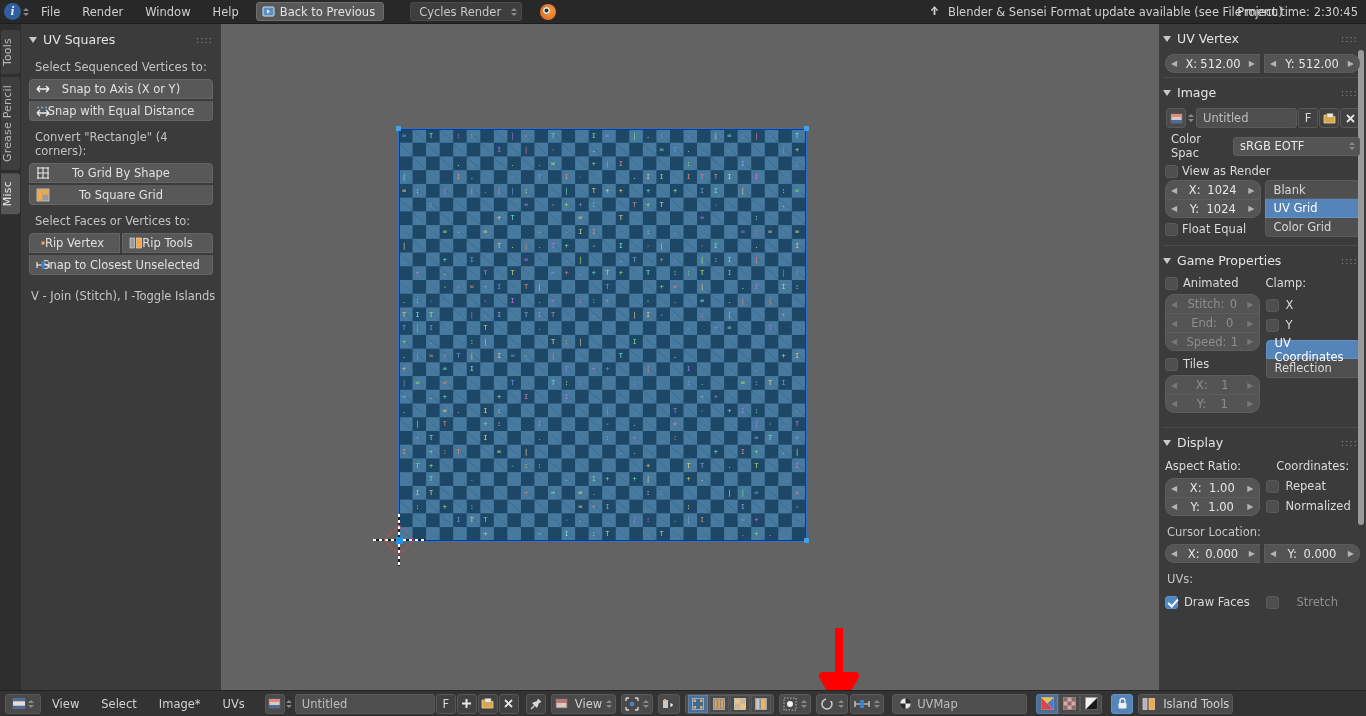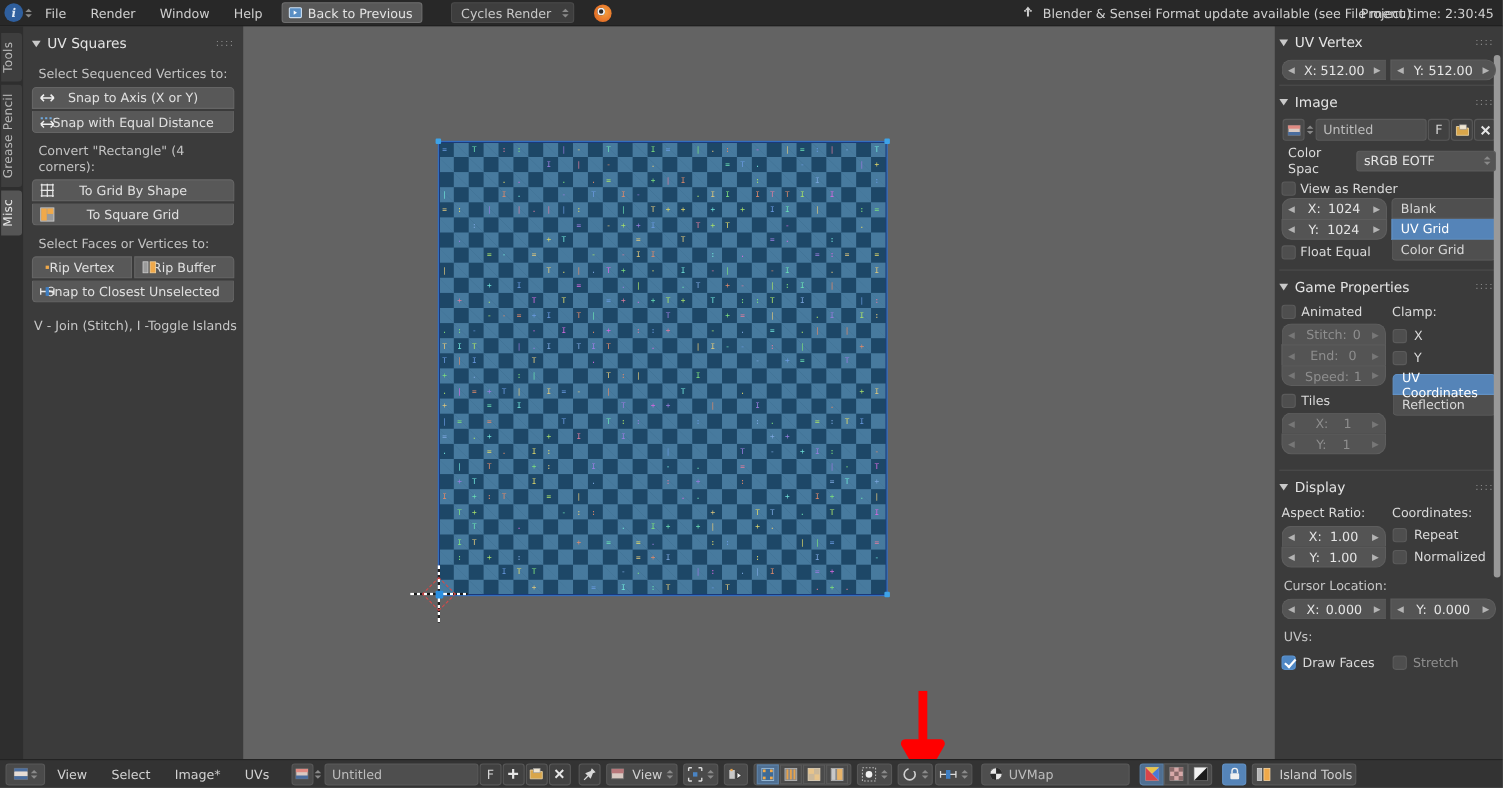--- a/index.html
+++ b/index.html
@@ -150,21 +150,21 @@
   .numfield.stackb{ border-radius:0 0 9px 9px;}
   .numfield.dim{ color:#8e8e8e; }
   .numfield.dim .ar{ color:#777; }
   .ckbox{ width:13px;height:13px;border-radius:3px;background:#4e4e4e;border:1px solid #5b5b5b; flex:none;}
   .ckbox.on{ background:#4f87c4; border-color:#5a93d0; position:relative;}
   .ckbox.on:after{
     content:""; position:absolute; left:3.5px; top:0.5px; width:4px;height:8px;
     border:solid #ffffff; border-width:0 2px 2px 0; transform:rotate(42deg);
   }
   .lbl-txt{ color:#dadada; font-size:11.5px;}
-  .lbl-txt.dim{ color:#8e8e8e;}
+  .lbl-txt.dim{ color:#8e8e8e;margin-left:12px;}
   .dropdown{
     flex:1; height:19px; background:#545454; border:1px solid #5d5d5d; border-radius:3px;
     display:flex; align-items:center; padding:0 6px; font-size:11.5px; color:#e6e6e6;
     position:relative;
   }
   .dropdown .spin{ position:absolute; right:4px;}
   .hdr-lbl{ width:64px; font-size:11.5px; color:#dcdcdc; padding-left:6px;}
   .listbtn{
     height:19px; background:#4f4f4f; border:1px solid #5b5b5b;
     display:flex;align-items:center; padding-left:8px; font-size:11.5px; color:#d8d8d8;
@@ -737,21 +737,21 @@
           </span>
           <span>Rip Vertex</span>
         </div>
         <div class="bbtn top" style="border-radius:0 4px 0 0;">
           <span class="ic">
             <svg width="14" height="14" viewBox="0 0 14 14">
               <rect x="1" y="2" width="4.5" height="10" fill="#9a9a9a" stroke="#cfcfcf" stroke-width="0.7"></rect>
               <rect x="7.5" y="2" width="5" height="10" fill="#f0a94a" stroke="#f6d29a" stroke-width="0.7"></rect>
             </svg>
           </span>
-          <span>Rip Buffer</span>
+          <span>Rip Tools</span>
         </div>
       </div>
       <div class="btn-row">
         <div class="bbtn bot">
           <span class="ic">
             <svg width="14" height="14" viewBox="0 0 14 14">
               <path d="M1 4 v6 M13 4 v6" stroke="#e8e8e8" stroke-width="1.2"></path>
               <path d="M1 7 h12" stroke="#e8e8e8" stroke-width="1.2"></path>
               <rect x="5.5" y="3" width="3" height="8" fill="#3d7ec4"></rect>
             </svg>
@@ -951,21 +951,21 @@
             <span class="val">1.00</span>
             <span class="ar">▶</span>
           </div>
           <div class="numfield stackb">
             <span class="ar">◀</span>
             <span class="lbl">Y:</span>
             <span class="val">1.00</span>
             <span class="ar">▶</span>
           </div>
         </div>
-        <div style="flex:1;">
+        <div style="flex:1;text-align:center;">
           <div class="lbl-txt" style="padding:3px 0 5px 0;">Coordinates:</div>
           <div style="display:flex;align-items:center;gap:7px;padding:1px 0;">
             <span class="ckbox"></span>
             <span class="lbl-txt">Repeat</span>
           </div>
           <div style="display:flex;align-items:center;gap:7px;padding:5px 0;">
             <span class="ckbox"></span>
             <span class="lbl-txt">Normalized</span>
           </div>
         </div>

